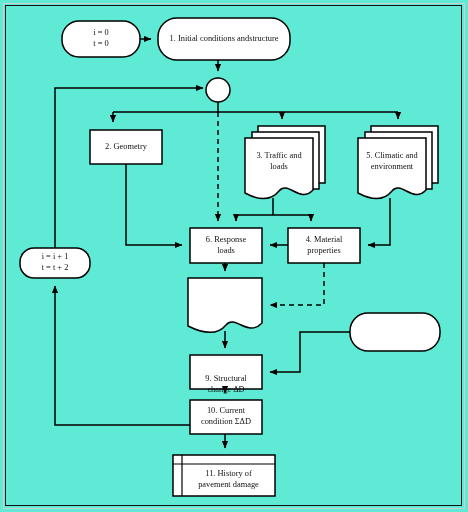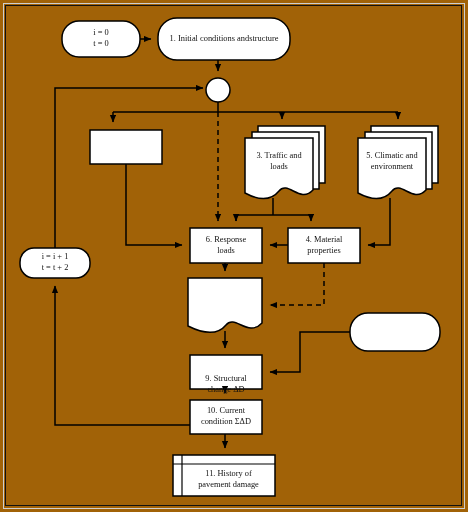--- a/index.html
+++ b/index.html
@@ -1,18 +1,18 @@
 <!DOCTYPE html>
 <html><head>
 <meta charset="utf-8">
 <style>
   html,body{margin:0;padding:0;background:#ffffff;}
   body{width:468px;height:512px;font-family:"Liberation Serif",serif;}
   #figure{position:relative;width:468px;height:512px;box-sizing:border-box;
-          background:#a16207;overflow:hidden;}
+          background:#5eead4;overflow:hidden;}
   #frame{position:absolute;left:3px;top:3px;width:462px;height:506px;
          box-sizing:border-box;border:1px solid #cfcfcf;}
   #frame2{position:absolute;left:5px;top:5px;width:457px;height:501px;
           box-sizing:border-box;border:1px solid #111;}
   svg#canvas{position:absolute;left:0;top:0;width:468px;height:512px;}
   .nodetext{position:absolute;display:flex;align-items:center;justify-content:center;
             text-align:center;font-family:"Liberation Serif",serif;font-size:8.4px;
             color:#111;line-height:1.28;pointer-events:none;}
   .nodetext span{display:block;}
 </style>
@@ -106,20 +106,23 @@
   <div class="nodetext" style="left:62px;top:21px;width:78px;height:36px;flex-direction:column;">
     <span>i = 0</span>
     <span>t = 0</span>
   </div>
 
   <div class="nodetext" style="left:158px;top:18px;width:132px;height:42px;flex-direction:row;">
     <span>1. Initial conditions and</span>
     <span>structure</span>
   </div>
 
+  <div class="nodetext" style="left:90px;top:130px;width:72px;height:34px;">
+    <span>2. Geometry</span>
+  </div>
 
   <div class="nodetext" style="left:245px;top:138px;width:68px;height:48px;flex-direction:column;">
     <span>3. Traffic and</span>
     <span>loads</span>
   </div>
 
   <div class="nodetext" style="left:358px;top:138px;width:68px;height:48px;flex-direction:column;">
     <span>5. Climatic and</span>
     <span>environment</span>
   </div>

